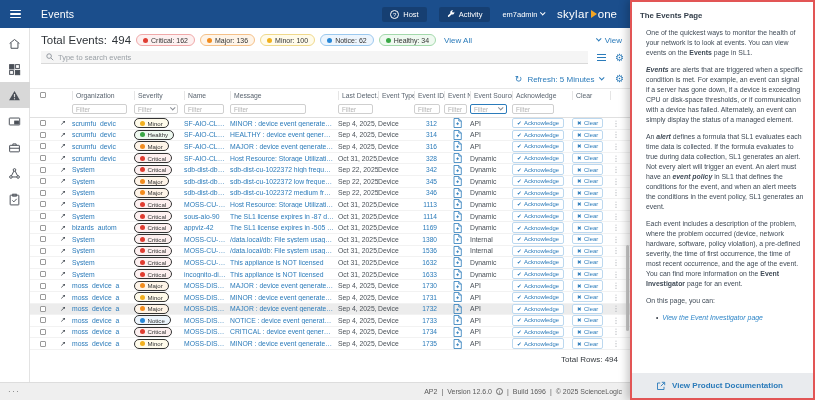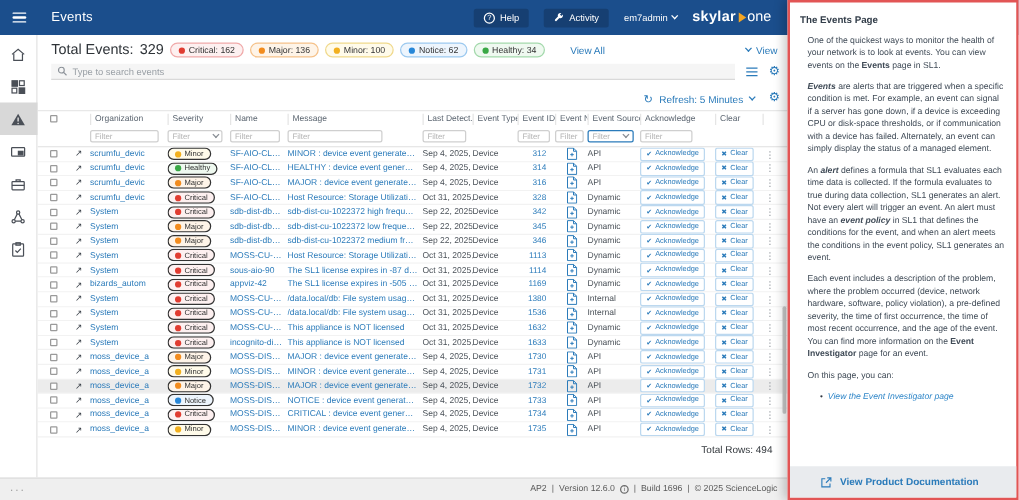--- a/index.html
+++ b/index.html
@@ -8,21 +8,21 @@
   .topbar{position:absolute;left:0;top:0;width:815px;height:28px;background:#1b4e8c;display:flex;align-items:center;color:#fff;z-index:2;}
   .burger{margin-left:10px;display:flex;flex-direction:column;gap:2px;cursor:pointer;}
   .burger i{display:block;width:11px;height:1.6px;background:#fff;border-radius:1px;}
   .tb-title{font-size:10.5px;margin-left:20px;letter-spacing:.2px;}
   .tb-right{margin-left:auto;display:flex;align-items:center;gap:12px;margin-right:198px;}
   .tb-btn{display:flex;align-items:center;gap:4px;background:rgba(0,0,0,.18);border-radius:2px;padding:3px 8px;font-size:7.5px;cursor:pointer;}
   .q-circle{width:9px;height:9px;border:1px solid #fff;border-radius:50%;font-size:6px;line-height:8px;text-align:center;display:inline-block;}
   .tb-user{display:flex;align-items:center;gap:4px;font-size:7.5px;cursor:pointer;}
   .chev{display:inline-block;width:3.5px;height:3.5px;border-right:1.2px solid currentColor;border-bottom:1.2px solid currentColor;transform:rotate(45deg) translate(-1px,-1px);}
   .logo{display:flex;align-items:center;font-size:11.5px;}
-  .logo-skylar{font-weight:bold;letter-spacing:.3px;text-align:right;}
+  .logo-skylar{font-weight:normal;letter-spacing:.3px;text-align:right;}
   .logo-mark{width:0;height:0;border-left:6px solid #f5a623;border-top:4px solid transparent;border-bottom:4px solid transparent;margin:0 1px 0 2px;}
   .logo-one{font-weight:normal;}
   
   .sidebar{position:absolute;left:0;top:28px;width:30px;height:354px;background:#fff;border-right:1px solid #e3e3e3;display:flex;flex-direction:column;align-items:center;padding-top:2px;z-index:1;}
   .sb-item{width:30px;height:26px;display:flex;align-items:center;justify-content:center;cursor:pointer;}
   .sb-item.active{background:#d8d8d8;}
   .sb-item svg{stroke:#4a4f57;fill:none;stroke-width:.9;}
   
   .footer{position:absolute;left:0;bottom:0;width:630px;height:18px;background:#efefef;border-top:1px solid #ddd;display:flex;align-items:center;font-size:7px;color:#5a5a5a;padding:0 8px;z-index:1;}
   .f-dots{color:#777;letter-spacing:1.5px;font-size:8px;}
@@ -32,21 +32,21 @@
   .main{position:absolute;left:30px;top:28px;width:600px;height:348px;background:#fff;}
   .summary{display:flex;align-items:center;gap:5px;padding:6px 6px 3px 11px;}
   .total-label,.total-num{font-size:11.5px;color:#2e3338;}
   .spill{display:inline-flex;align-items:center;gap:3px;border:1px solid;border-radius:8px;padding:1.5px 6px;font-size:7px;color:#333;white-space:nowrap;cursor:pointer;}
   .dot{width:5px;height:5px;border-radius:50%;display:inline-block;}
   .sev-critical{background:#fdf0f0;border-color:#f0a9a9;}  .sev-critical .dot{background:#e03c31;}
   .sev-major{background:#fef4e8;border-color:#f5c189;}    .sev-major .dot{background:#f28c1e;}
   .sev-minor{background:#fffbea;border-color:#f0d98c;}    .sev-minor .dot{background:#f2b01e;}
   .sev-notice{background:#edf5fd;border-color:#9cc9ef;}   .sev-notice .dot{background:#2787d8;}
   .sev-healthy{background:#eff9f0;border-color:#a4d9ac;}  .sev-healthy .dot{background:#39a845;}
-  .view-all{color:#2b7bba;font-size:8px;margin-left:15px;cursor:pointer;text-align:center;}
+  .view-all{color:#2b7bba;font-size:8px;margin-left:3px;cursor:pointer;text-align:center;}
   .view-link{margin-left:auto;color:#2b7bba;font-size:8px;display:flex;align-items:center;gap:4px;cursor:pointer;padding-right:2px;}
   .search-row{display:flex;align-items:center;margin:2px 6px 0 11px;gap:9px;}
   .search-box{flex:1;background:#f5f5f5;border-bottom:1px solid #d9d9d9;height:13px;display:flex;align-items:center;gap:4px;padding:0 5px;color:#9aa0a6;font-size:7.5px;cursor:text;}
   .icon-lines{display:flex;flex-direction:column;gap:1.5px;cursor:pointer;}
   .icon-lines i{display:block;width:9px;height:1.4px;background:#2b7bba;}
   .gear{color:#2b7bba;font-size:10px;line-height:10px;cursor:pointer;}
   .refresh-row{display:flex;justify-content:flex-end;align-items:center;gap:5px;padding:10px 6px 4px 0;color:#2b7bba;font-size:8px;}
   .ref-ic{font-size:9px;line-height:9px;}
   .refresh-row .gear{margin-left:7px;}
   
@@ -100,21 +100,21 @@
 <div class="topbar">
   <div class="burger">
       <i></i>
       <i></i>
       <i></i>
     </div>
   <div class="tb-title">Events</div>
   <div class="tb-right">
     <div class="tb-btn">
       <span class="q-circle">?</span>
-      <span>Help</span>
+      <span>Host</span>
     </div>
     <div class="tb-btn">
       <span style="line-height:0;"><svg width="8" height="8" viewBox="0 0 10 10">
             <path d="M9 2.1A2.6 2.6 0 0 1 5.6 5.5L2.7 8.4a1 1 0 0 1-1.4-1.4l2.9-2.9A2.6 2.6 0 0 1 7.6.7L6.2 2.1l1.4 1.4L9 2.1z" fill="#fff"></path>
           </svg></span>
       <span>Activity</span>
     </div>
     <div class="tb-user">
       <span>em7admin</span>
       <span class="chev"></span>
@@ -174,21 +174,21 @@
           <rect x="2" y="2" width="8" height="9" rx=".5"></rect>
           <rect x="4.4" y="1.1" width="3.2" height="1.8"></rect>
           <path d="M4 6.8l1.4 1.4 2.6-2.8"></path>
         </svg></span>
     </div>
 </div>
 
 <div class="main">
   <div class="summary">
     <span class="total-label">Total Events:</span>
-    <span class="total-num">329</span>
+    <span class="total-num">494</span>
     <span class="spill sev-critical">
         <span class="dot"></span>
         <span>Critical: 162</span>
       </span>
     <span class="spill sev-major">
         <span class="dot"></span>
         <span>Major: 136</span>
       </span>
     <span class="spill sev-minor">
         <span class="dot"></span>

